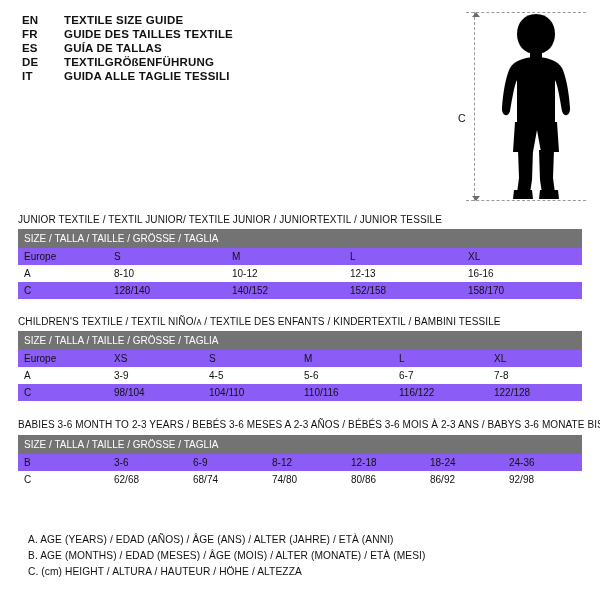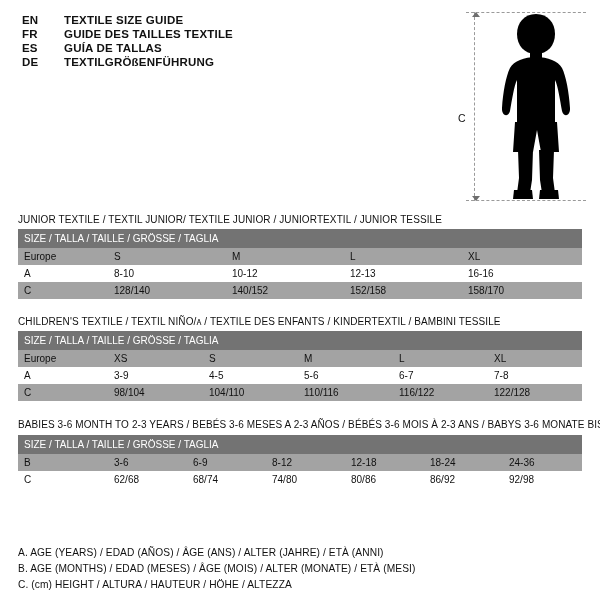--- a/index.html
+++ b/index.html
@@ -130,32 +130,31 @@
   }
   tr.head-row td {
     background: #737373;
     color: #ffffff;
     font-size: 10px;
     font-weight: normal;
     height: 15px;
     padding: 2px 0 2px 6px;
   }
   tr.band-row td {
-    background: #a3a3a3;
+    background: #8b5cf6;
   }
   tr.plain-row td {
     background: #ffffff;
   }
 
   
   .legend {
     position: absolute;
-    left: 18px;
+    left: 28px;
     width: 564px;
-    margin-top: 13px;
   }
   .legend-line {
     font-size: 10.2px;
     color: #111;
     margin-bottom: 5px;
     letter-spacing: 0.1px;
   }
 </style>
 </head>
 <body>
@@ -171,20 +170,24 @@
       <span class="lang-code">FR</span>
       <span class="lang-title">GUIDE DES TAILLES TEXTILE</span>
     </div>
     <div class="lang-row">
       <span class="lang-code">ES</span>
       <span class="lang-title">GUÍA DE TALLAS</span>
     </div>
     <div class="lang-row">
       <span class="lang-code">DE</span>
       <span class="lang-title">TEXTILGRÖßENFÜHRUNG</span>
+    </div>
+    <div class="lang-row">
+      <span class="lang-code">IT</span>
+      <span class="lang-title">GUIDA ALLE TAGLIE TESSILI</span>
     </div>
   </div>
 
   <div class="figure-area">
     <div class="fig-dash-top"></div>
     <div class="fig-dash-bottom"></div>
     <div class="fig-arrow"></div>
     <div class="fig-label">C</div>
     <svg class="fig-svg" width="100" height="190" viewBox="0 0 100 190">
       <g fill="#000000">

